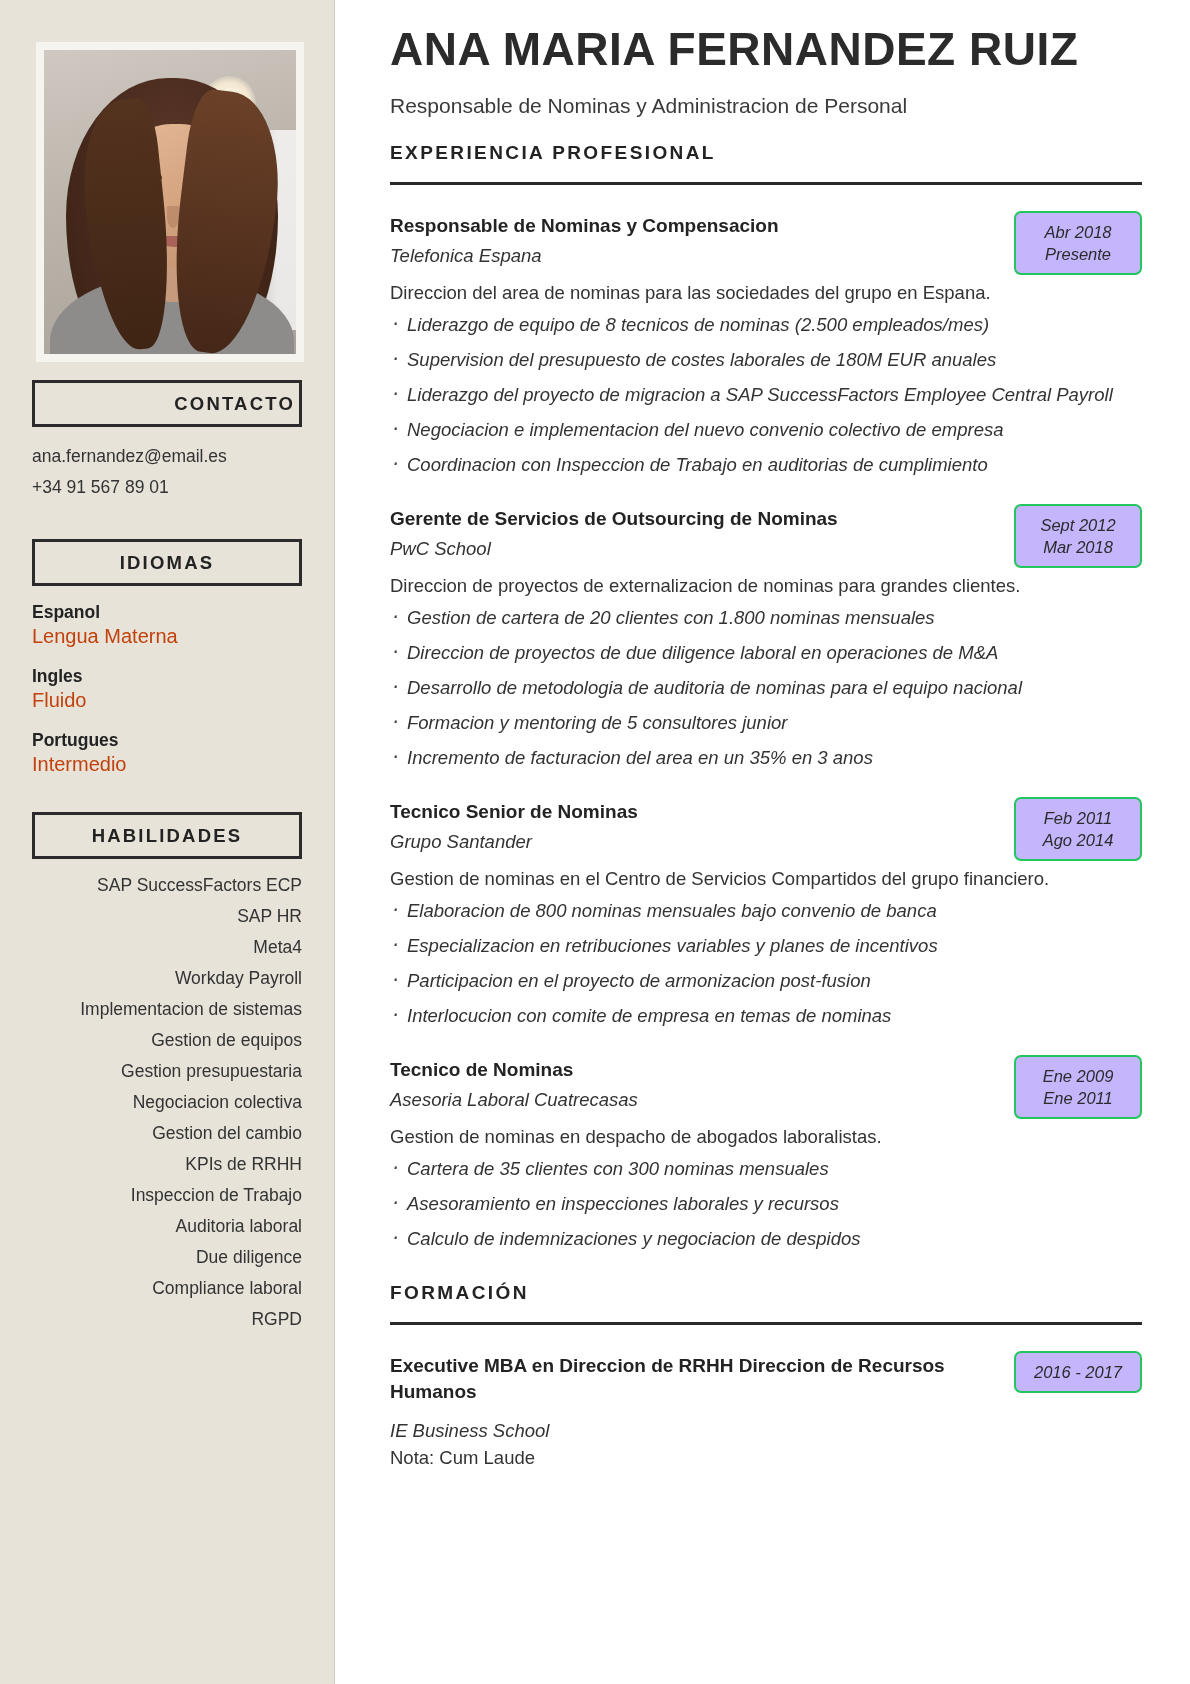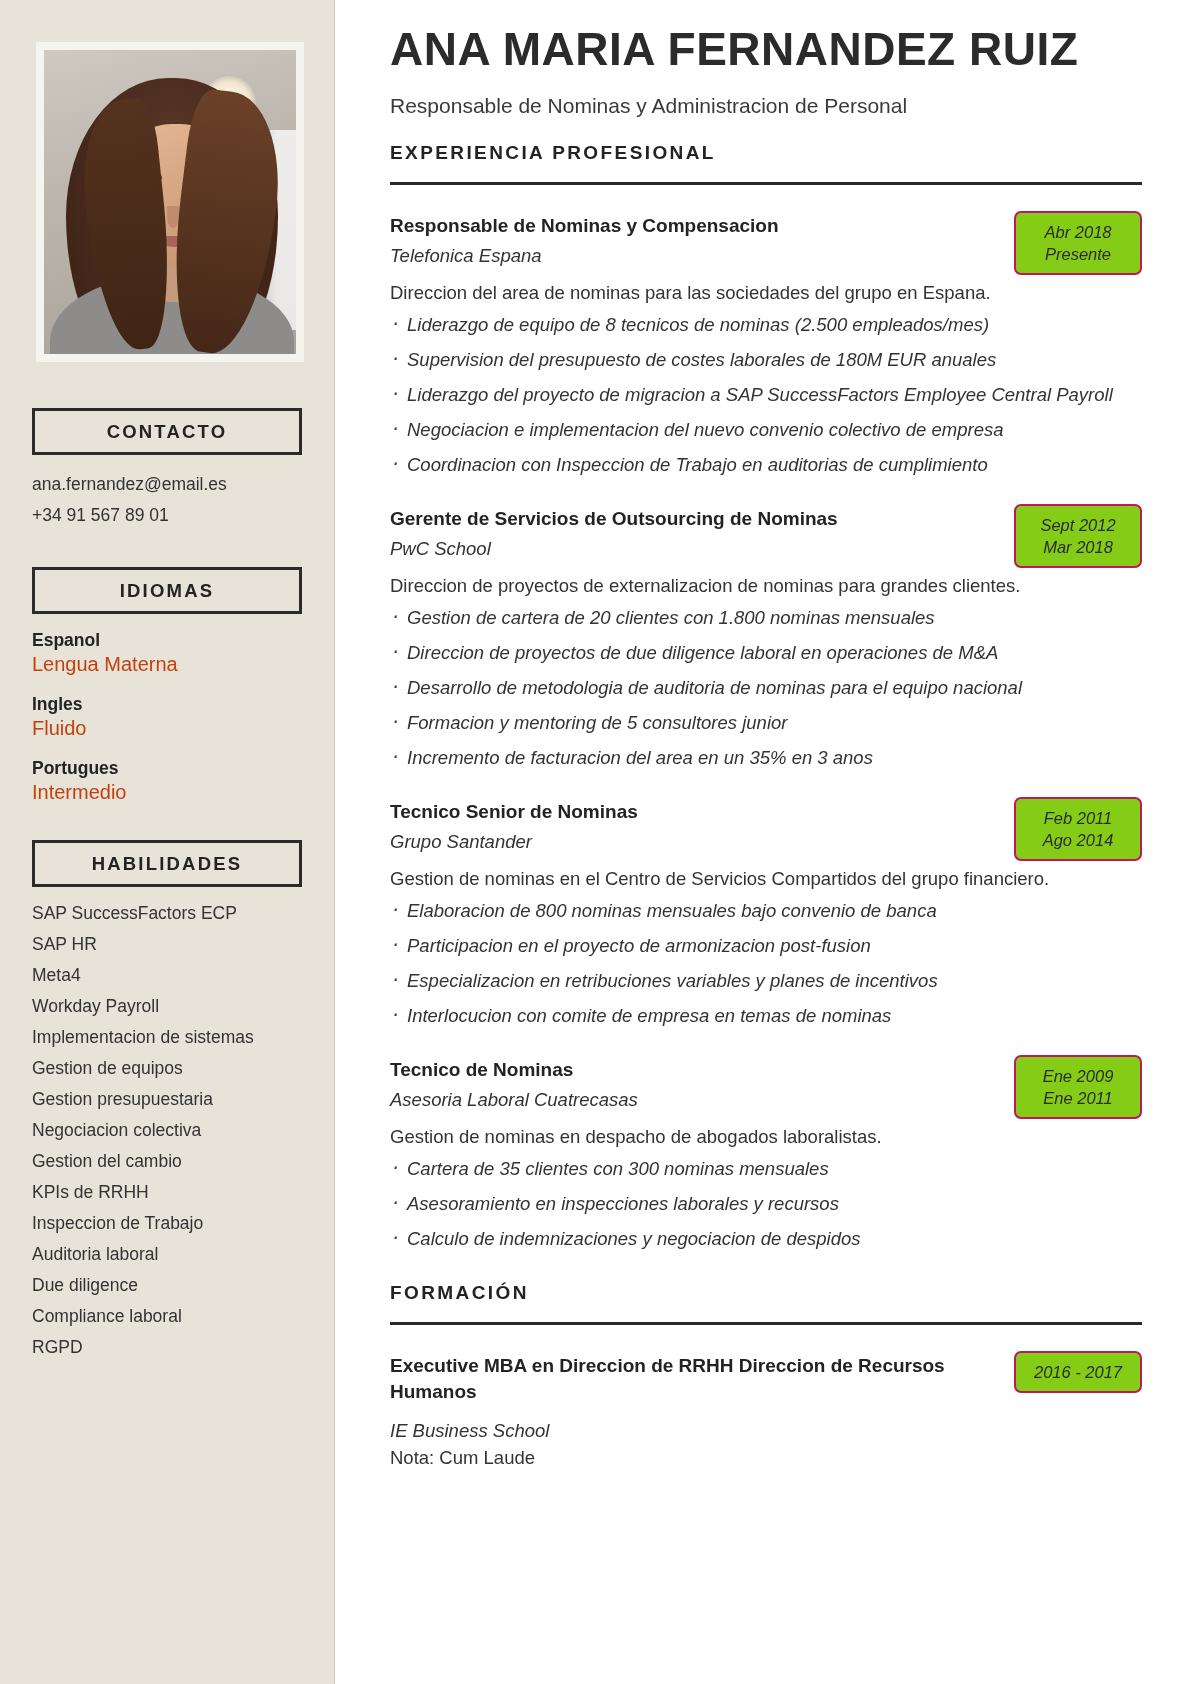--- a/index.html
+++ b/index.html
@@ -119,37 +119,38 @@
     border: 3px solid #2b2b2b;
     text-align: center;
     font-size: 18.5px;
     font-weight: bold;
     letter-spacing: 2.2px;
     padding: 10px 4px 9px 4px;
     margin-top: 36px;
     margin-bottom: 14px;
     color: #232323;
   }
-  .side-heading.first { margin-top: 46px; }
+  .side-heading.first { margin-top: 18px; text-align: right; }
 
   .contact-line {
     font-size: 17.5px;
     line-height: 31px;
     color: #333;
   }
 
   .lang-item { margin-bottom: 16px; }
   .lang-name { font-size: 17.5px; font-weight: bold; color: #232323; line-height: 24px; }
   .lang-level { font-size: 20px; color: #c2410c; line-height: 24px; }
 
   .skill-item {
     font-size: 17.5px;
     line-height: 24px;
     color: #333;
     margin-bottom: 7px;
+    text-align: right;
   }
 
   
   .main {
     flex: 1 1 auto;
     padding: 22px 48px 0 55px;
   }
 
   .name {
     font-size: 46px;
@@ -196,30 +197,30 @@
   }
   .entry-org {
     font-size: 18.5px;
     font-style: italic;
     color: #333;
     line-height: 28px;
     margin-top: 3px;
   }
   .date-badge {
     flex: 0 0 auto;
-    border: 2px solid #be185d;
+    border: 2px solid #22c55e;
     border-radius: 7px;
     padding: 8px 14px;
     text-align: center;
     font-size: 16.5px;
     font-style: italic;
     line-height: 22px;
     color: #2b2b2b;
     min-width: 128px;
-    background: #84cc16;
+    background: #c4b5fd;
   }
   .date-badge span { display: block; white-space: nowrap; }
 
   .entry-summary {
     font-size: 18.5px;
     line-height: 27px;
     color: #333;
     margin-top: 4px;
   }
 
@@ -376,22 +377,22 @@
           <div class="entry-org">Grupo Santander</div>
         </div>
         <div class="date-badge">
           <span>Feb 2011</span>
           <span>Ago 2014</span>
         </div>
       </div>
       <div class="entry-summary">Gestion de nominas en el Centro de Servicios Compartidos del grupo financiero.</div>
       <ul class="bullets">
         <li>Elaboracion de 800 nominas mensuales bajo convenio de banca</li>
+        <li>Especializacion en retribuciones variables y planes de incentivos</li>
         <li>Participacion en el proyecto de armonizacion post-fusion</li>
-        <li>Especializacion en retribuciones variables y planes de incentivos</li>
         <li>Interlocucion con comite de empresa en temas de nominas</li>
       </ul>
     </section>
 
     <section class="entry">
       <div class="entry-head">
         <div class="entry-titles">
           <div class="entry-role">Tecnico de Nominas</div>
           <div class="entry-org">Asesoria Laboral Cuatrecasas</div>
         </div>

